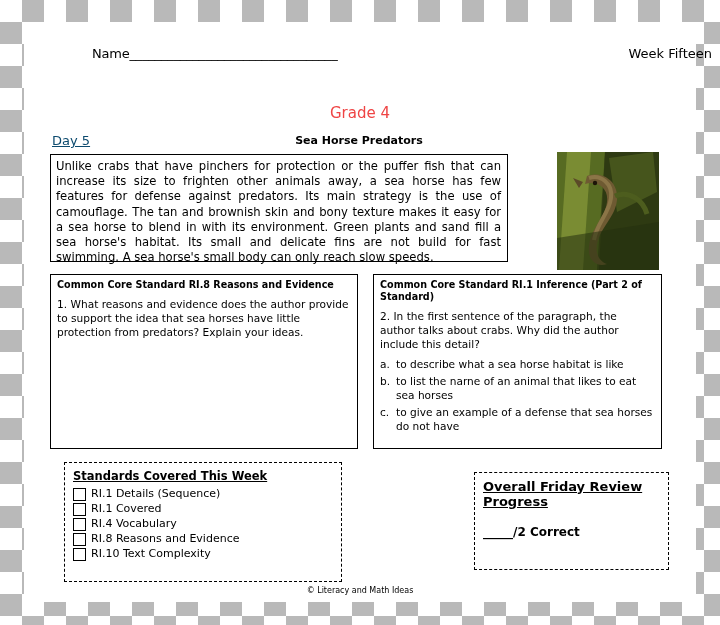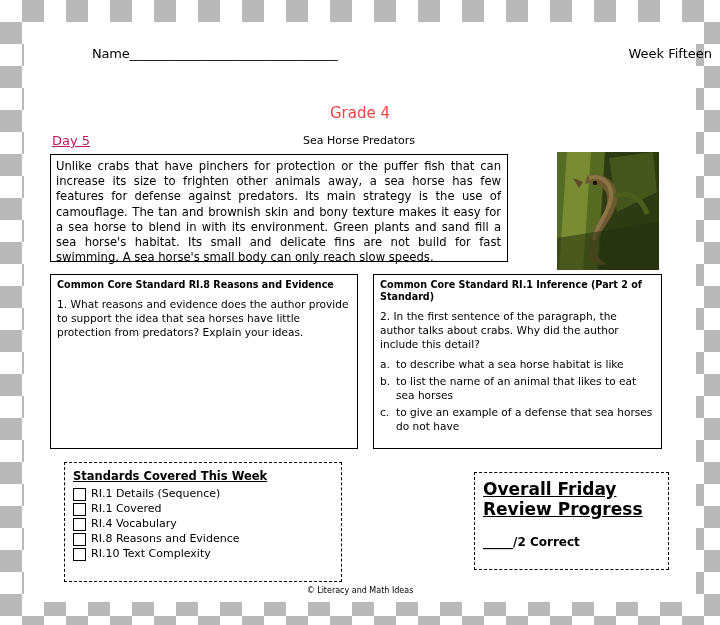--- a/index.html
+++ b/index.html
@@ -86,33 +86,33 @@
     font-size: 15px;
     color: #ef4444;
   }
 
   .day {
     position: absolute;
     left: 18px;
     top: 103px;
     font-family: "DejaVu Sans", sans-serif;
     font-size: 13px;
-    color: #be185d;
+    color: #0c4a6e;
     text-decoration: underline;
     text-align: center;
   }
   .passage-title {
     position: absolute;
     left: 160px;
     top: 104px;
     width: 330px;
     text-align: center;
     font-family: "DejaVu Sans", sans-serif;
     font-size: 11px;
-    font-weight: normal;
+    font-weight: bold;
     color: #000;
   }
 
   .passage-box {
     position: absolute;
     left: 16px;
     top: 124px;
     width: 458px;
     height: 108px;
     border: 1px solid #000;
@@ -228,21 +228,21 @@
     left: 440px;
     top: 442px;
     width: 195px;
     height: 98px;
     border: 1px dashed #000;
     box-sizing: border-box;
     padding: 6px 8px;
   }
   .review-title {
     font-family: "DejaVu Sans", sans-serif;
-    font-size: 17px;
+    font-size: 13px;
     font-weight: bold;
     text-decoration: underline;
     color: #000;
   }
   .review-score {
     margin-top: 16px;
     font-family: "DejaVu Sans", sans-serif;
     font-size: 12px;
     font-weight: bold;
     color: #000;

